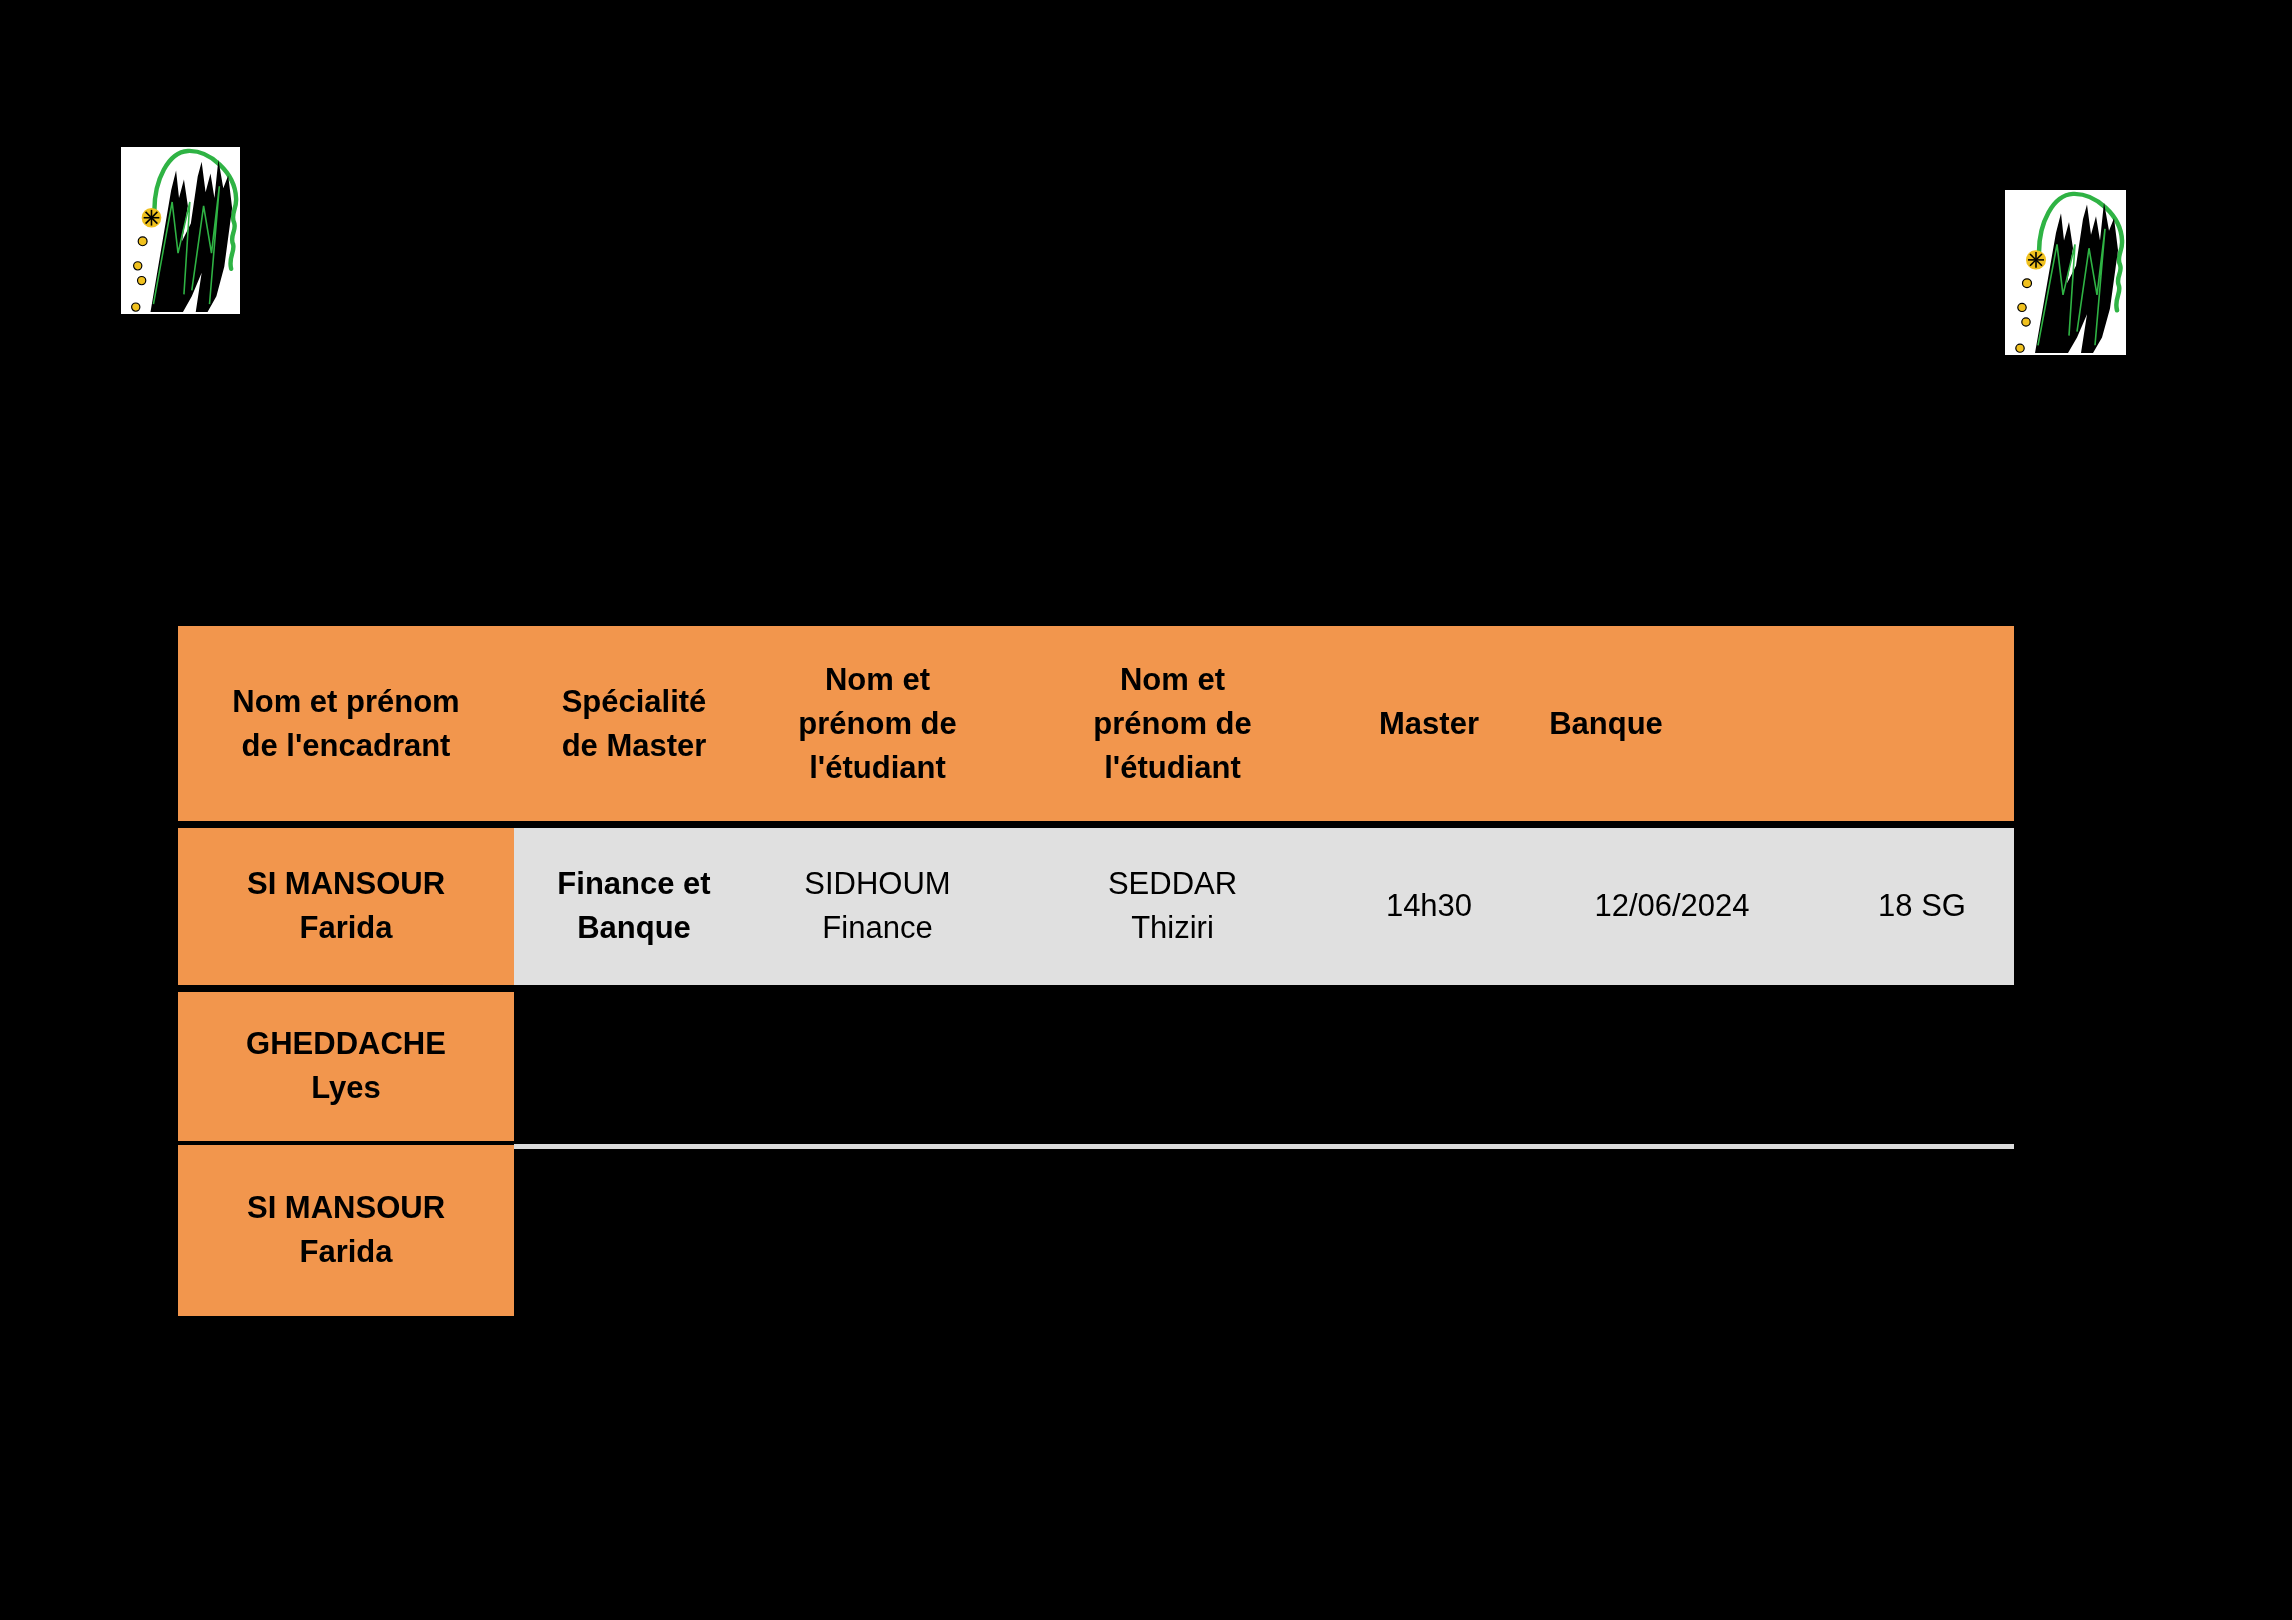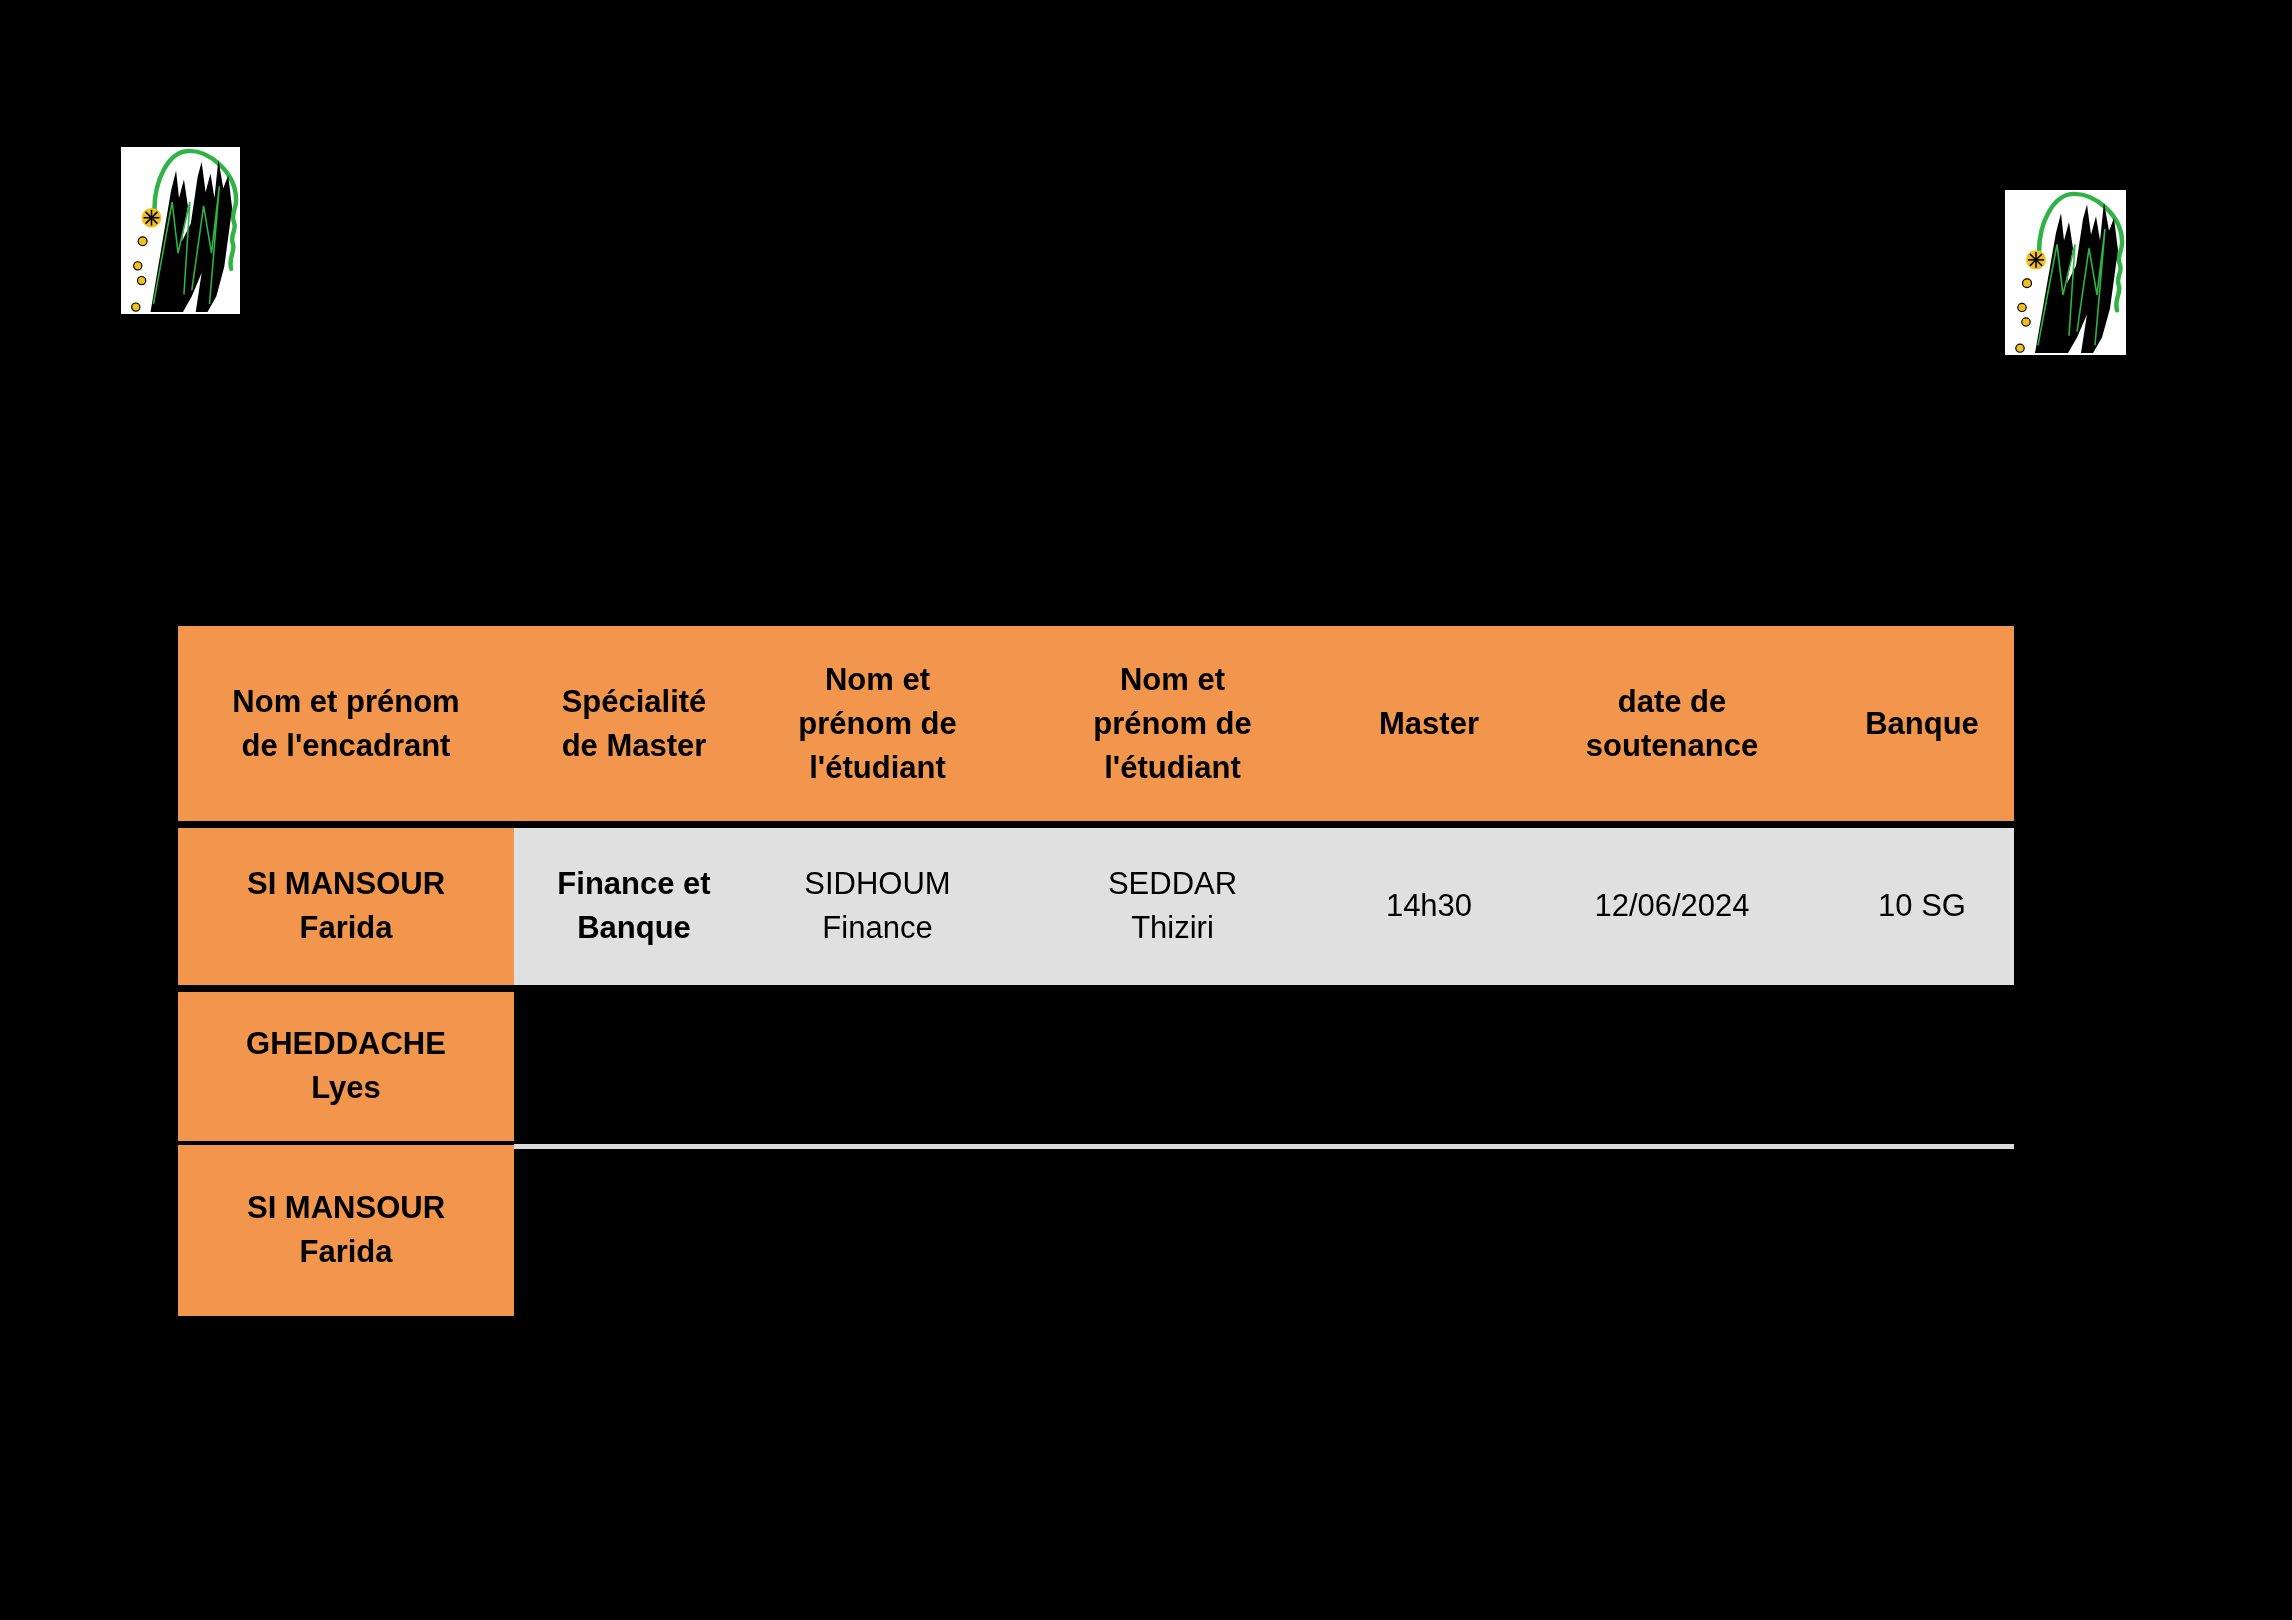--- a/index.html
+++ b/index.html
@@ -108,39 +108,37 @@
 de l'encadrant</div>
       <div class="cell c2">Spécialité
 de Master</div>
       <div class="cell c3">Nom et
 prénom de
 l'étudiant</div>
       <div class="cell c4">Nom et
 prénom de
 l'étudiant</div>
       <div class="cell c5">Master</div>
-      <div class="cell c6">date de
-soutenance</div>
       <div class="cell c7">Banque</div>
     </div>
 
     <div class="gap7"></div>
 
     <div class="row data-row1">
       <div class="cell c1 encadrant">SI MANSOUR
 Farida</div>
       <div class="cell c2">Finance et
 Banque</div>
       <div class="cell c3">SIDHOUM
 Finance</div>
       <div class="cell c4">SEDDAR
 Thiziri</div>
       <div class="cell c5">14h30</div>
       <div class="cell c6">12/06/2024</div>
-      <div class="cell c7">10 SG</div>
+      <div class="cell c7">18 SG</div>
     </div>
 
     <div class="gap7"></div>
 
     <div class="row data-row2">
       <div class="cell c1 encadrant">GHEDDACHE
 Lyes</div>
     </div>
 
     <div class="gap4"></div>

